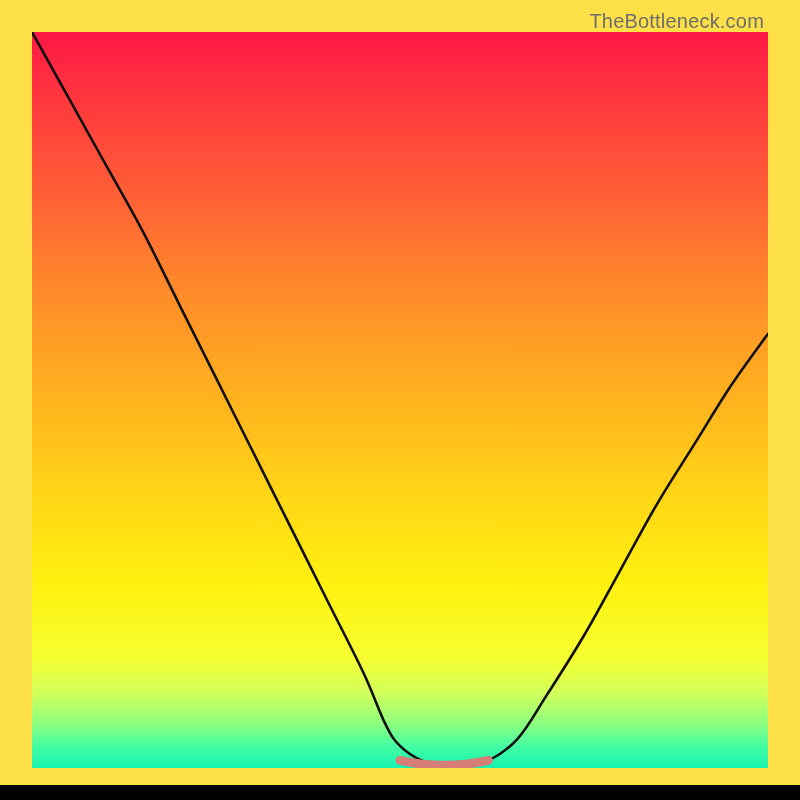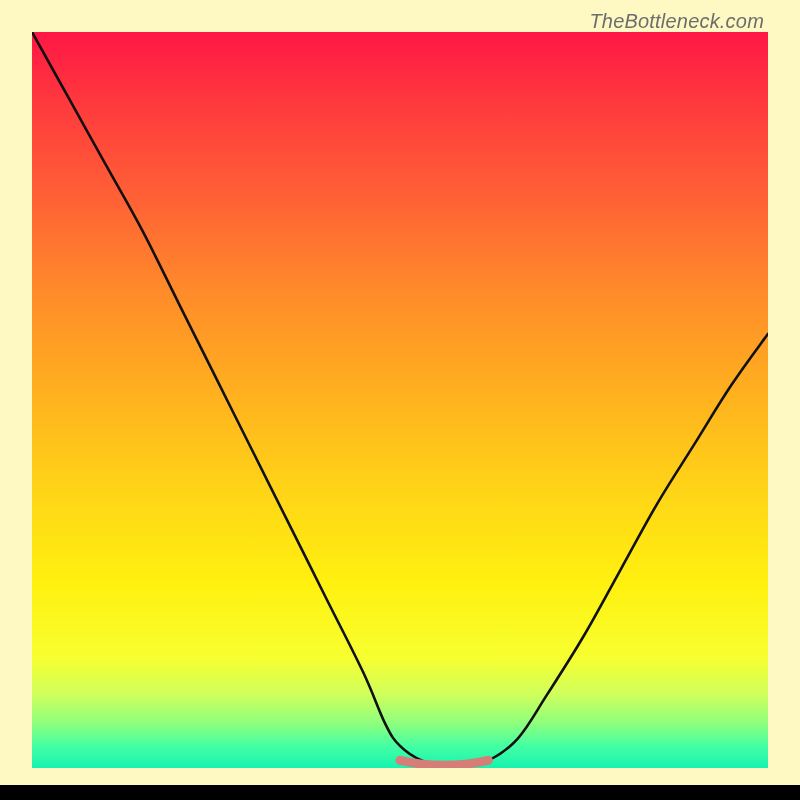--- a/index.html
+++ b/index.html
@@ -8,22 +8,21 @@
     width: 800px;
     height: 800px;
     background: #000;
     overflow: hidden;
     font-family: Arial, Helvetica, sans-serif;
   }
   .outer-frame {
     position: relative;
     width: 800px;
     height: 785px;
-    background: #fef9c3;
-    font-style: italic;
+    background: #fde047;
   }
   .plot-box {
     position: absolute;
     left: 32px;
     top: 32px;
     width: 736px;
     height: 736px;
     background: linear-gradient(
       to bottom,
       #ff1745 0%,

